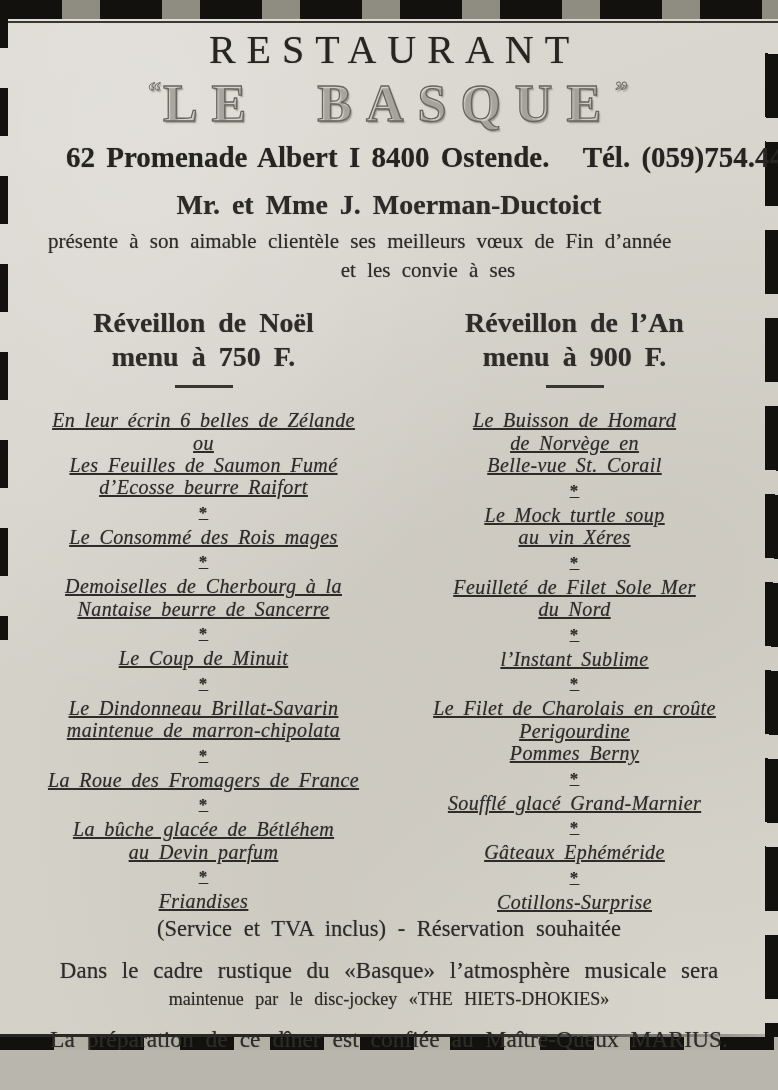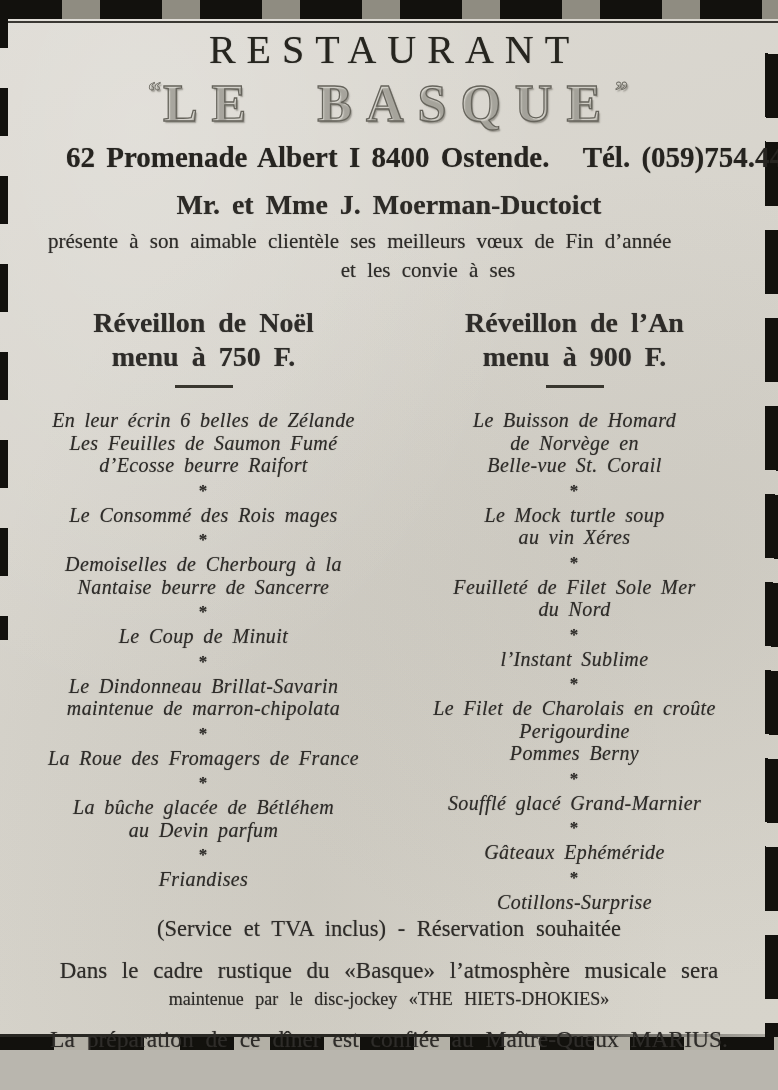--- a/index.html
+++ b/index.html
@@ -43,21 +43,21 @@
     font-size:21px;word-spacing:6px;padding-left:48px;}
   .greet2{position:absolute;top:258px;left:0;width:100%;text-align:center;
     font-size:21px;word-spacing:6px;margin-left:39px;}
   
   .menu-row{position:absolute;top:306px;left:18px;right:18px;display:flex;}
   .menu-col{flex:1;text-align:center;}
   .menu-title{font-size:28px;font-weight:700;line-height:34px;word-spacing:6px;}
   .menu-subtitle{font-size:28px;font-weight:700;line-height:34px;word-spacing:6px;}
   .menu-rule{width:58px;height:3px;background:#39372f;margin:11px auto 21px;}
   .menu-line{font-style:italic;font-size:20px;line-height:22.5px;white-space:nowrap;
-    word-spacing:4px;letter-spacing:.4px;}
+    word-spacing:4px;letter-spacing:.4px;text-decoration:underline;}
   .menu-line.sep{font-style:normal;font-size:17px;line-height:27px;font-weight:700;letter-spacing:1px;}
   .menu-line.alt{line-height:22px;}
   
   .service{position:absolute;top:916px;left:0;width:100%;text-align:center;
     font-size:22.5px;word-spacing:6px;}
   .ambiance1{position:absolute;top:958px;left:0;width:100%;text-align:center;
     font-size:23px;word-spacing:9px;}
   .ambiance2{position:absolute;top:989px;left:0;width:100%;text-align:center;
     font-size:18px;word-spacing:7px;}
   .chef{position:absolute;top:1026px;left:0;width:100%;text-align:center;
@@ -88,20 +88,21 @@
   <div class="greet2">et les convie à ses</div>
 
   <div class="menu-row">
 
     <div class="menu-col">
       <div class="menu-title">Réveillon de Noël</div>
       <div class="menu-subtitle">menu à 750 F.</div>
       <div class="menu-rule"></div>
       <div>
           <div class="menu-line">En leur écrin 6 belles de Zélande</div>
+          <div class="menu-line alt">ou</div>
           <div class="menu-line">Les Feuilles de Saumon Fumé</div>
           <div class="menu-line">d’Ecosse beurre Raifort</div>
           <div class="menu-line sep">*</div>
           <div class="menu-line">Le Consommé des Rois mages</div>
           <div class="menu-line sep">*</div>
           <div class="menu-line">Demoiselles de Cherbourg à la</div>
           <div class="menu-line">Nantaise beurre de Sancerre</div>
           <div class="menu-line sep">*</div>
           <div class="menu-line">Le Coup de Minuit</div>
           <div class="menu-line sep">*</div>

